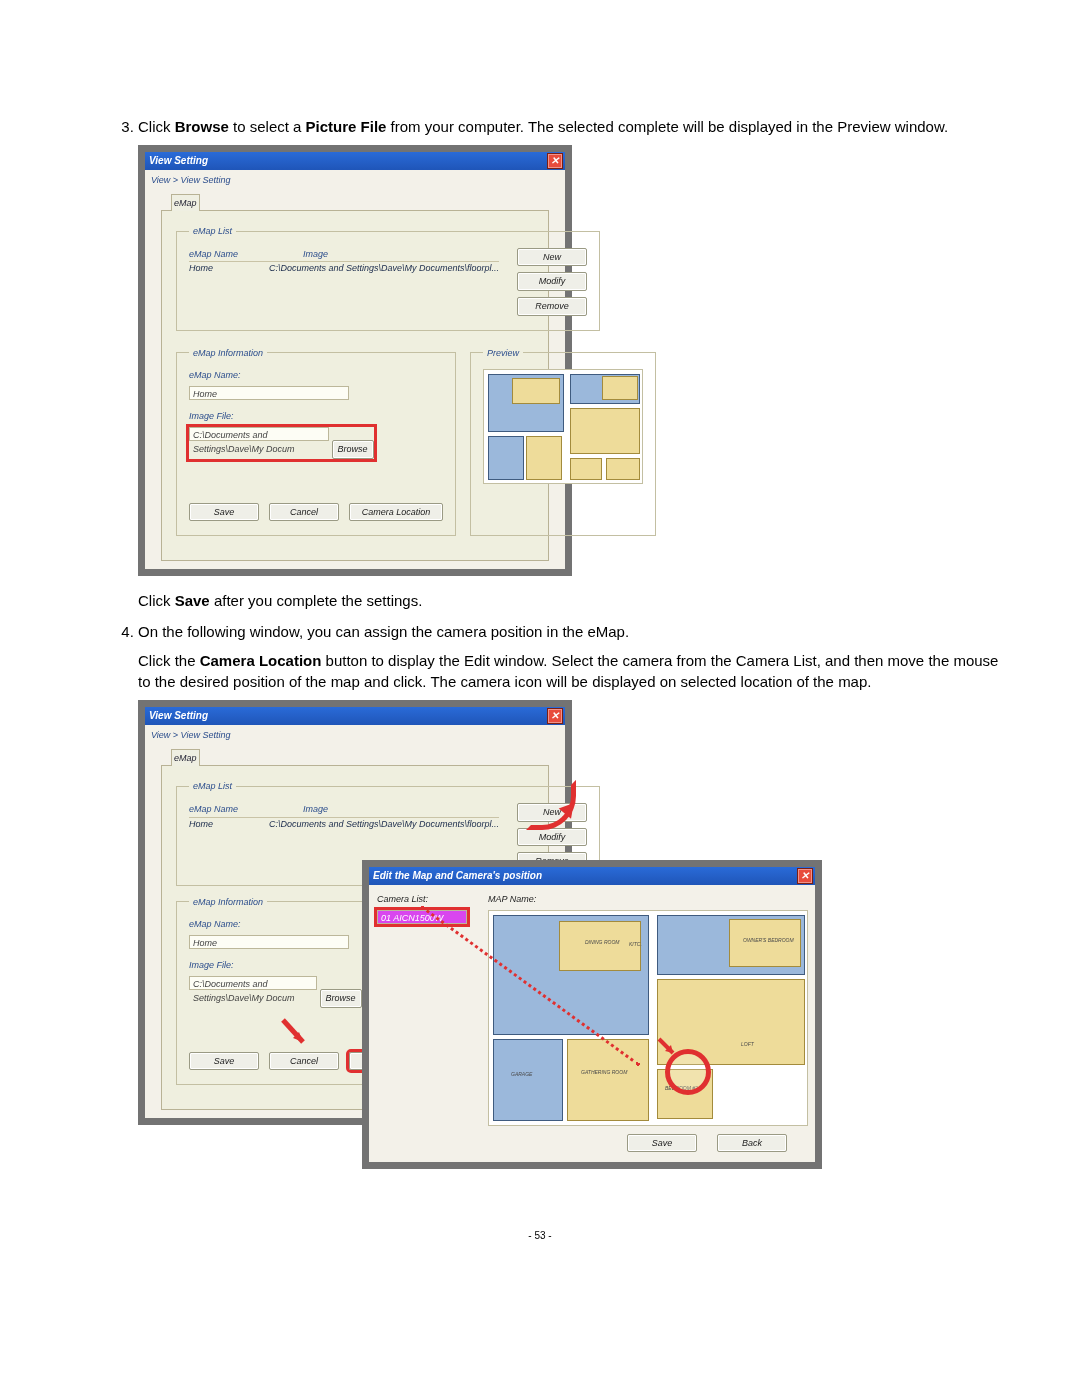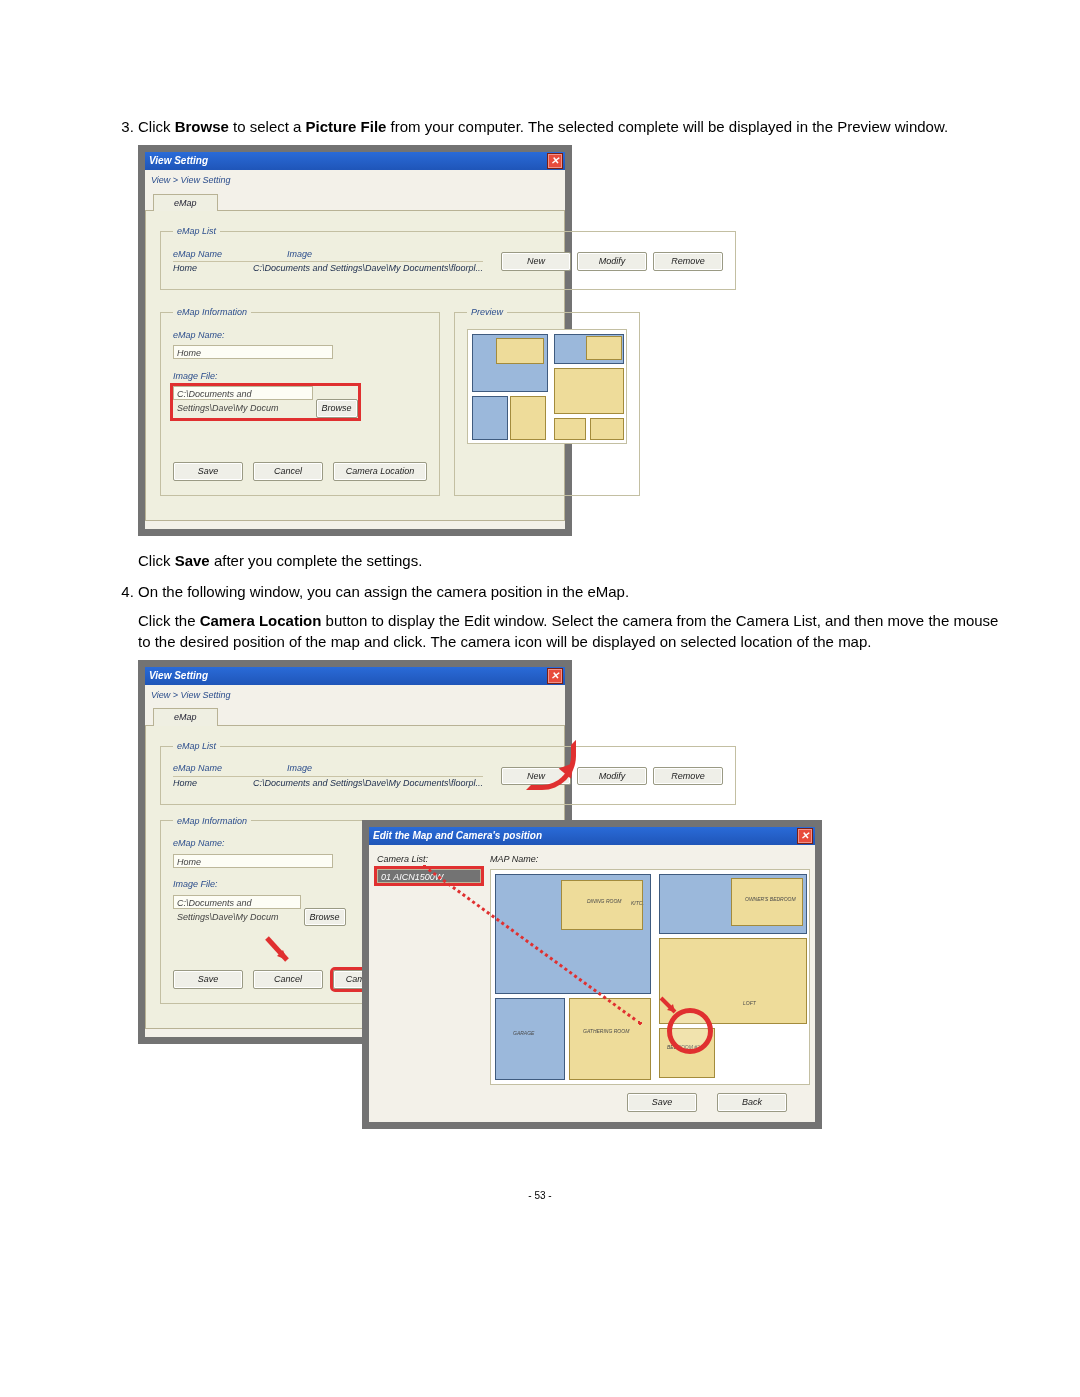--- a/index.html
+++ b/index.html
@@ -59,29 +59,29 @@
     font-size: 9px;
     color: #2b4d8c;
     padding: 4px 6px 6px;
   }
   .tab {
     display:inline-block;
     border:1px solid #b8b295;
     border-bottom:none;
     background:#efefe2;
     font-size:9px;
-    padding:2px 20px;
-    margin-left:8px;
+    padding:2px 2px;
+    margin-left:26px;
     position:relative;
     top:1px;
   }
   .panel {
     border:1px solid #b8b295;
     background:#efefdf;
-    margin:0 0 8px;
+    margin:0 16px 8px;
     padding:8px 10px 14px;
   }
   fieldset {
     border:1px solid #c3bfa2;
     margin:6px 4px 10px;
     padding:10px 12px 14px;
     font-size:9px;
     color:#2b4d8c;
   }
   fieldset > legend { padding:0 4px; }
@@ -107,21 +107,21 @@
     text-align:center;
     font-size:9px;
     padding:2px 6px;
     border:1px solid #9a9a84;
     background:#efefe8;
     border-radius:2px;
     box-shadow:inset 0 0 0 1px #fff;
     cursor:pointer;
     color:#222;
   }
-  .btn-stack { display:flex;flex-direction:row;gap:6px;align-items:center; }
+  .btn-stack { display:flex;flex-direction:column;gap:6px;align-items:center; }
   .txt-input {
     border:1px solid #bcb79a;
     background:#fdfdf5;
     font-size:9px;
     color:#444;
     height:14px;
     line-height:14px;
     padding:0 3px;
     display:inline-block;
     box-sizing:border-box;
@@ -315,21 +315,21 @@
       <div class="red-arrow" style="left:388px;top:80px;"></div>
 
       <div class="window" style="position:absolute;left:224px;top:160px;width:446px;">
         <div class="titlebar">
           <span>Edit the Map and Camera's position</span>
           <span class="close">✕</span>
         </div>
         <div style="display:flex;gap:21px;padding:8px 8px 4px;">
           <div style="width:92px">
             <div style="font-size:9px;color:#222;margin-bottom:4px">Camera List:</div>
-            <span class="txt-input red-outline" style="width:104px;background:#737373;color:#fff">01 AICN1500W</span>
+            <span class="txt-input red-outline" style="width:90px;background:#d946ef;color:#fff">01 AICN1500W</span>
           </div>
           <div style="flex:1">
             <div style="font-size:9px;color:#222;margin-bottom:4px">MAP Name:</div>
 
             <div class="floorplan" style="width:320px;height:216px;position:relative;">
               <div class="fp-block fp-blue" style="left:4px;top:4px;width:156px;height:120px"></div>
               <div class="fp-block fp-yel" style="left:70px;top:10px;width:82px;height:50px"></div>
               <span class="fp-lbl" style="left:96px;top:28px">DINING ROOM</span>
               <span class="fp-lbl" style="left:140px;top:30px">KITC.</span>
               <div class="fp-block fp-blue" style="left:4px;top:128px;width:70px;height:82px"></div>

